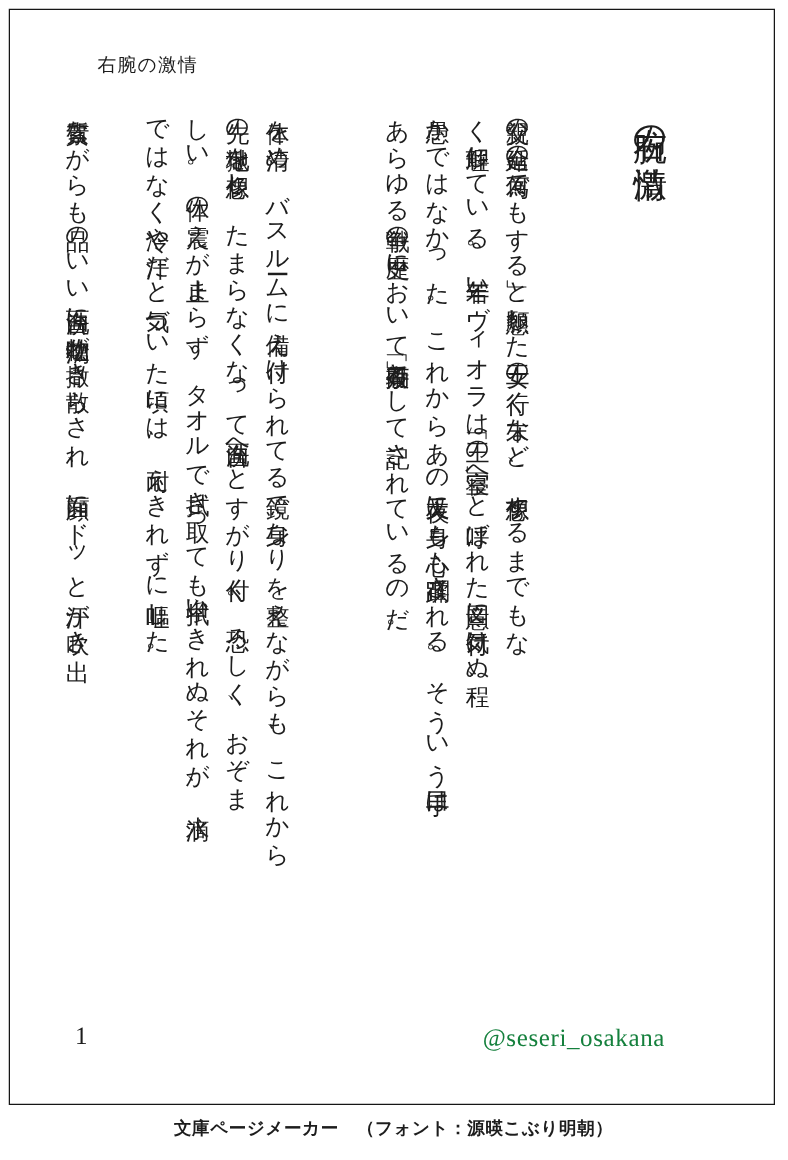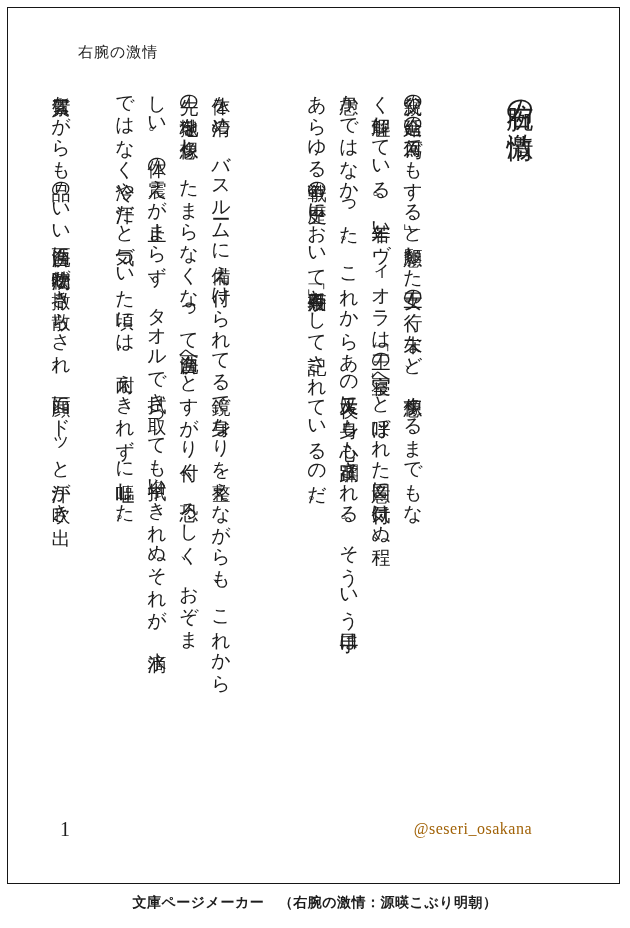--- a/index.html
+++ b/index.html
@@ -71,22 +71,22 @@
     position: absolute;
     left: 60px;
     top: 818px;
     font-size: 20px;
     color: #1d1d1d;
   }
   .author-handle {
     position: absolute;
     right: 80px;
     top: 820px;
-    font-size: 16px;
-    color: #a16207;
+    font-size: 20px;
+    color: #15803d;
     letter-spacing: 0.5px;
   }
   
   .footer-credit {
     position: absolute;
     left: 0;
     top: 894px;
     width: 630px;
     text-align: center;
     font-size: 14px;
@@ -114,15 +114,15 @@
 先の地獄を想像し、たまらなくなって洗面台へとすがり付く。恐ろしく、おぞま
 しい。体の震えが止まらず、タオルで拭き取っても中々拭いきれぬそれが、水滴
 ではなく冷や汗だと気づいた頃には、耐えきれずに嘔吐した。</p>
     <p class="para-3">質素ながらも品のいい洗面台に吐瀉物が撒き散らされ、顔面にドッと汗が吹き出</p>
   </div>
 
   <div class="page-number">1</div>
 
   <div class="author-handle">@seseri_osakana</div>
 
-  <div class="footer-credit">文庫ページメーカー　（右腕の激情：源暎こぶり明朝）</div>
+  <div class="footer-credit">文庫ページメーカー　（フォント：源暎こぶり明朝）</div>
 
 </div>
 
 </body></html>

